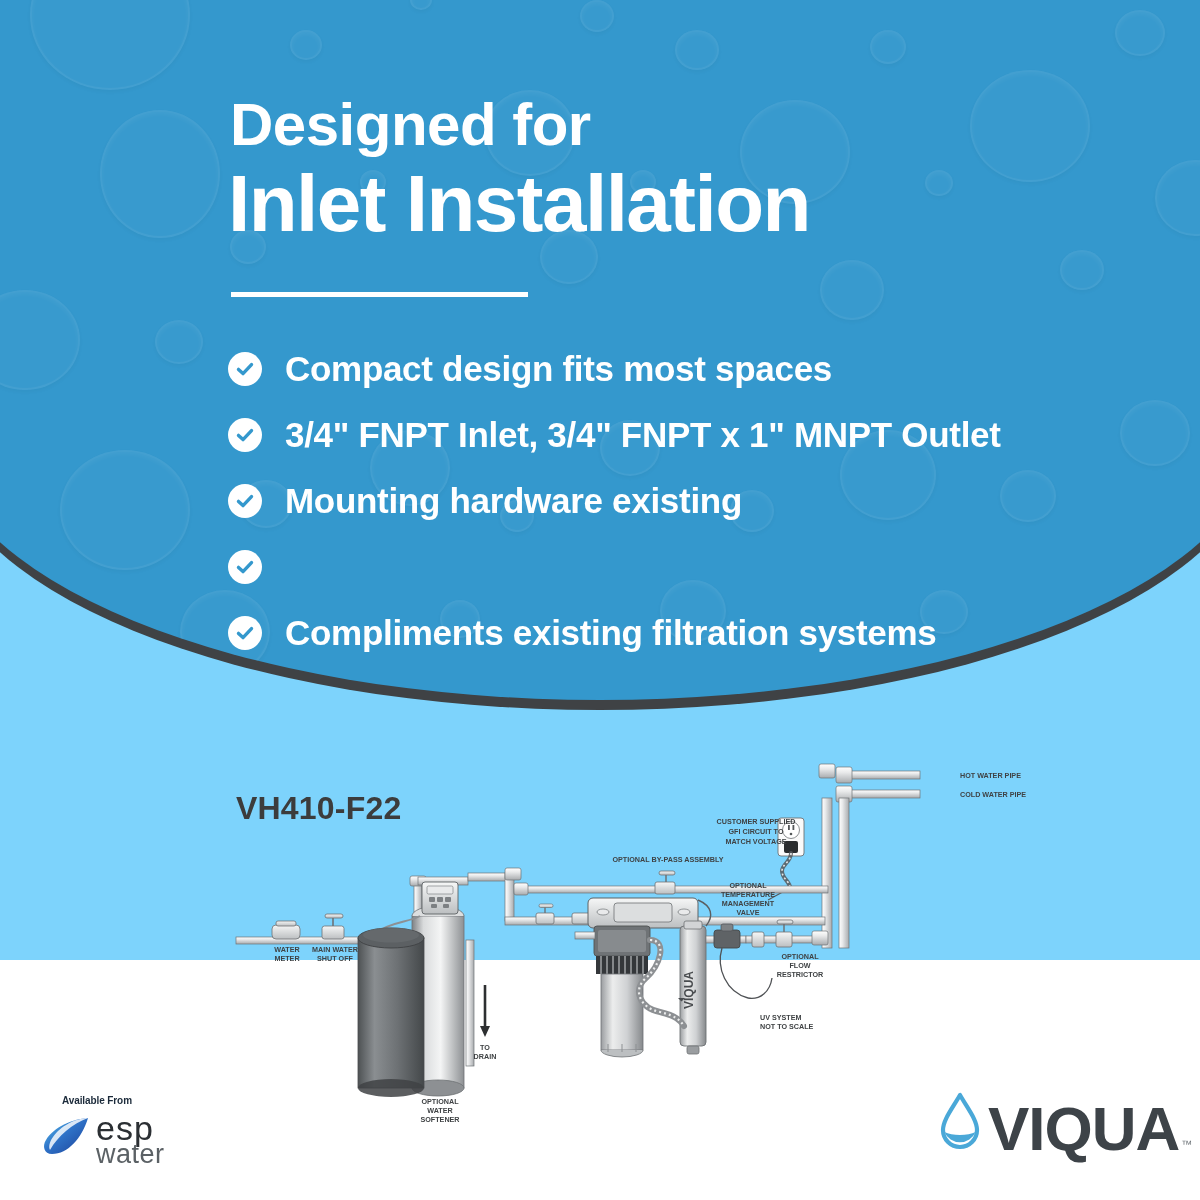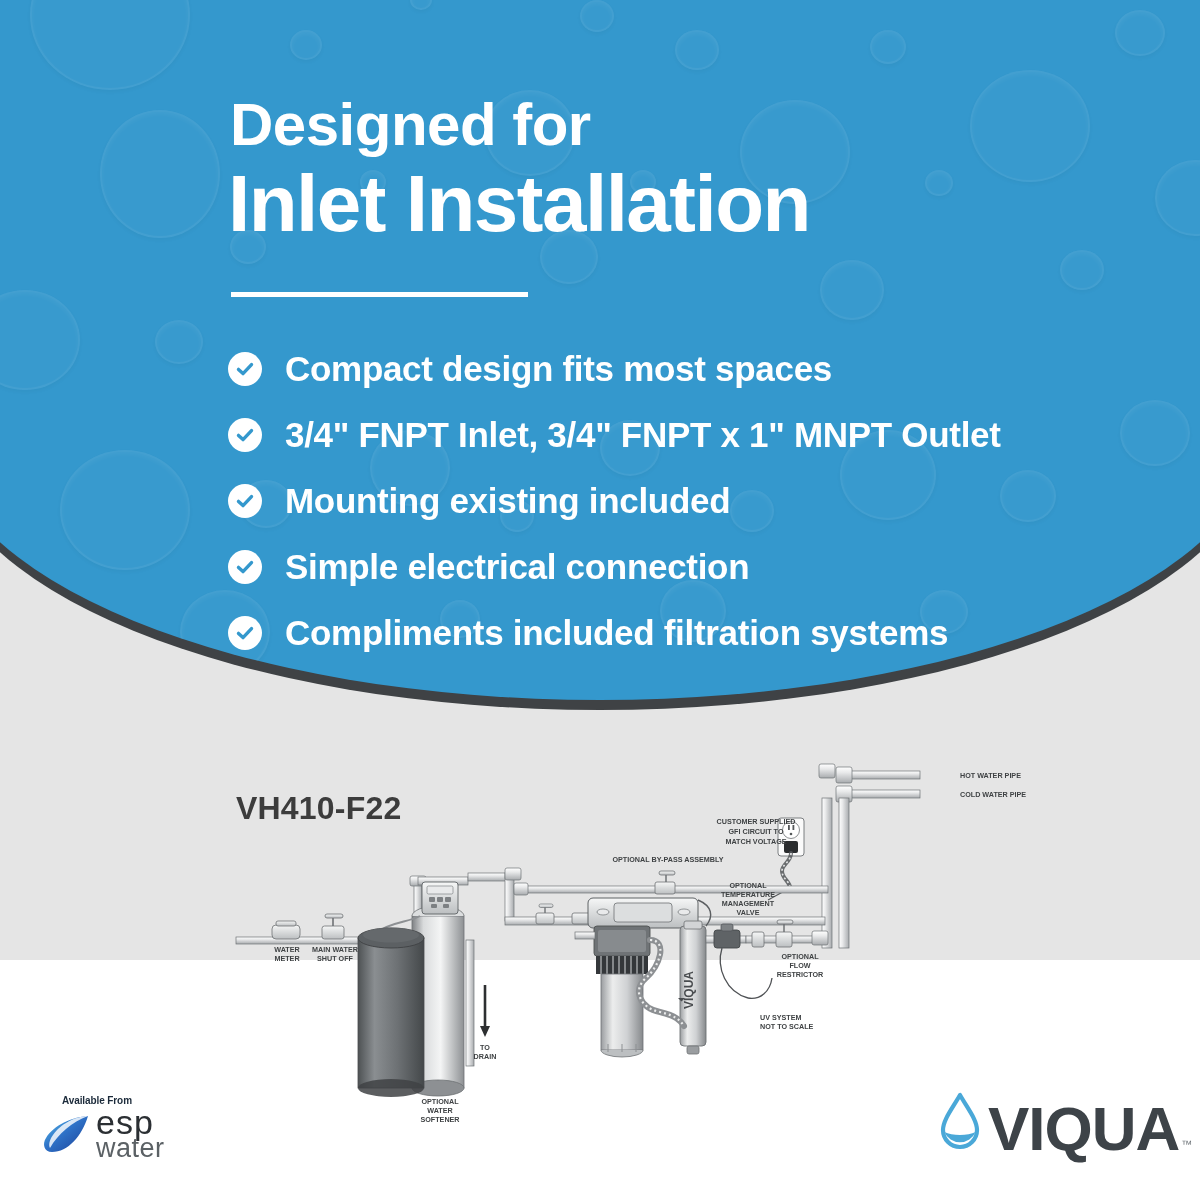--- a/index.html
+++ b/index.html
@@ -2,21 +2,21 @@
 <html><head>
 <meta charset="utf-8">
 <style>
   * { box-sizing: border-box; margin: 0; padding: 0; }
   html, body {
     width: 1200px; height: 1200px;
     background: #ffffff;
     font-family: "Liberation Sans", sans-serif;
     overflow: hidden;
   }
-  #page { position: relative; width: 1200px; height: 960px; background: #e5e5e5; }
+  #page { position: relative; width: 1200px; height: 960px; background: #7dd3fc; }
 
   
   .hero-shadow {
     position: absolute; left: -60px; top: -520px;
     width: 1320px; height: 1230px;
     background: #3f4245;
     border-radius: 0 0 50% 50% / 0 0 22% 22%;
   }
   .hero {
     position: absolute; left: -60px; top: -530px;
@@ -74,21 +74,21 @@
     letter-spacing: 0.2px;
   }
   .diagram-svg { position: absolute; left: 0; top: 0; }
 
   
   .esp { position: absolute; left: 42px; top: 1095px; width: 180px; }
   .esp-avail {
     font-size: 10px; font-weight: 700; color: #1b2a3a;
     letter-spacing: -0.1px; margin-left: 20px;
   }
-  .esp-logo { display: flex; align-items: flex-end; margin-top: 2px; }
+  .esp-logo { display: flex; align-items: flex-start; margin-top: 8px; }
   .esp-word { margin-left: 2px; line-height: 0.86; }
   .esp-esp { font-size: 34px; color: #2b2f33; letter-spacing: 1px; font-weight: 400; }
   .esp-water { font-size: 27px; color: #5b6165; letter-spacing: 0.5px; font-weight: 400; }
 
   .viqua { position: absolute; left: 938px; top: 1092px; display: flex; align-items: flex-end; }
   .viqua-word {
     font-size: 62px; font-weight: 700; color: #3d4348;
     letter-spacing: -1px; line-height: 0.8; margin-left: 6px;
   }
   .viqua-tm { font-size: 11px; color: #6a7075; margin-left: 2px; margin-bottom: 4px; }
@@ -164,39 +164,38 @@
             </span>
             <span class="bullet-text">3/4" FNPT Inlet, 3/4" FNPT x 1" MNPT Outlet</span>
           </div>
 
           <div class="bullet">
             <span class="check">
               <svg width="22" height="22" viewBox="0 0 22 22">
                   <path d="M4.5 11.4 L9 15.6 L17.5 6.6" fill="none" stroke="#3498cd" stroke-width="3.4" stroke-linecap="round" stroke-linejoin="round"></path>
                 </svg>
             </span>
-            <span class="bullet-text">Mounting existing included</span>
+            <span class="bullet-text">Mounting hardware existing</span>
           </div>
 
           <div class="bullet">
             <span class="check">
               <svg width="22" height="22" viewBox="0 0 22 22">
                   <path d="M4.5 11.4 L9 15.6 L17.5 6.6" fill="none" stroke="#3498cd" stroke-width="3.4" stroke-linecap="round" stroke-linejoin="round"></path>
                 </svg>
             </span>
-            <span class="bullet-text">Simple electrical connection</span>
           </div>
 
           <div class="bullet">
             <span class="check">
               <svg width="22" height="22" viewBox="0 0 22 22">
                   <path d="M4.5 11.4 L9 15.6 L17.5 6.6" fill="none" stroke="#3498cd" stroke-width="3.4" stroke-linecap="round" stroke-linejoin="round"></path>
                 </svg>
             </span>
-            <span class="bullet-text">Compliments included filtration systems</span>
+            <span class="bullet-text">Compliments existing filtration systems</span>
           </div>
 
         </div>
       </div>
     </div>
   </div>
 
   <div class="diagram-wrap">
     <div class="model-label">VH410-F22</div>
 

